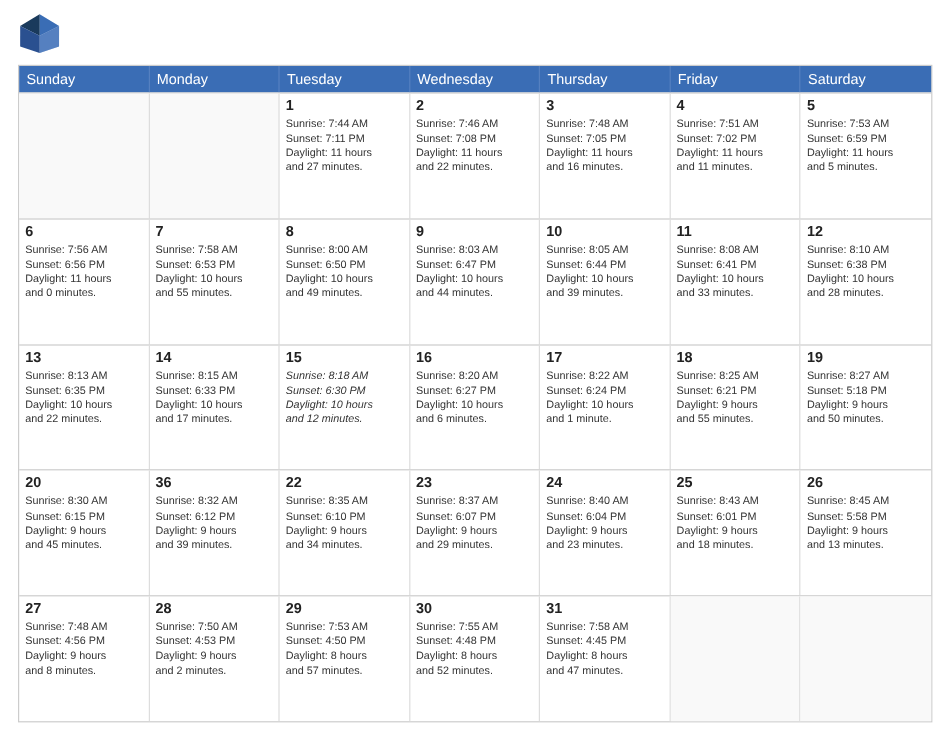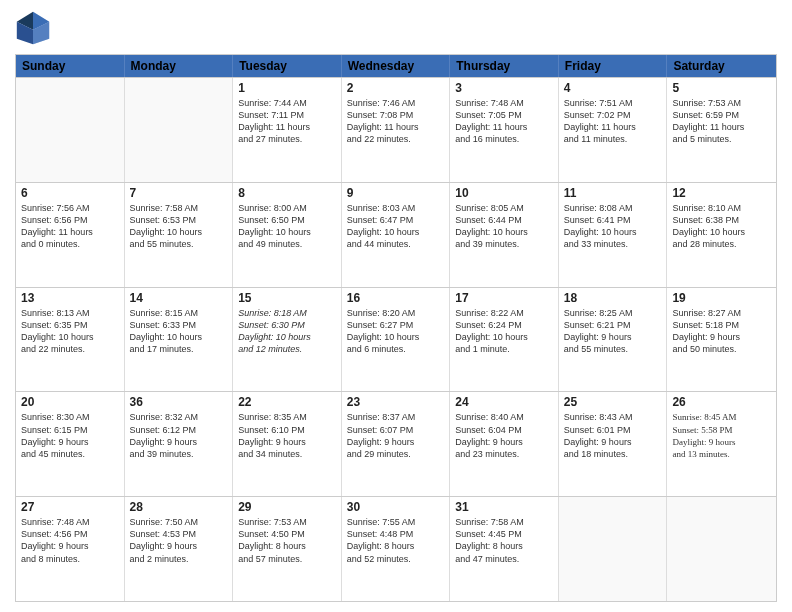--- a/index.html
+++ b/index.html
@@ -57,23 +57,23 @@
       display: flex;
       flex-direction: column;
       border: 1px solid #ccc;
     }
     .cal-header {
       display: grid;
       grid-template-columns: repeat(7, 1fr);
       background: #3a6db5;
     }
     .cal-header-cell {
-      color: #000000;
+      color: #ffffff;
       font-size: 12px;
-      font-weight: bold;
+      font-weight: normal;
       padding: 4px 6px;
       text-align: left;
       border-right: 1px solid #5580c0;
     }
     .cal-header-cell:last-child { border-right: none; }
     .cal-body {
       flex: 1;
       display: flex;
       flex-direction: column;
     }
@@ -319,21 +319,21 @@
           </div>
           <div class="cal-cell">
             <div class="day-num">25</div>
             <div class="day-info" style="white-space: pre-line;">Sunrise: 8:43 AM
 Sunset: 6:01 PM
 Daylight: 9 hours
 and 18 minutes.</div>
           </div>
           <div class="cal-cell">
             <div class="day-num">26</div>
-            <div class="day-info" style="white-space: pre-line; font-family: Liberation Serif, serif;">Sunrise: 8:45 AM
+            <div class="day-info" style="white-space: pre-line;">Sunrise: 8:45 AM
 Sunset: 5:58 PM
 Daylight: 9 hours
 and 13 minutes.</div>
           </div>
         </div>
         <div class="cal-row">
           <div class="cal-cell">
             <div class="day-num">27</div>
             <div class="day-info" style="white-space: pre-line;">Sunrise: 7:48 AM
 Sunset: 4:56 PM

